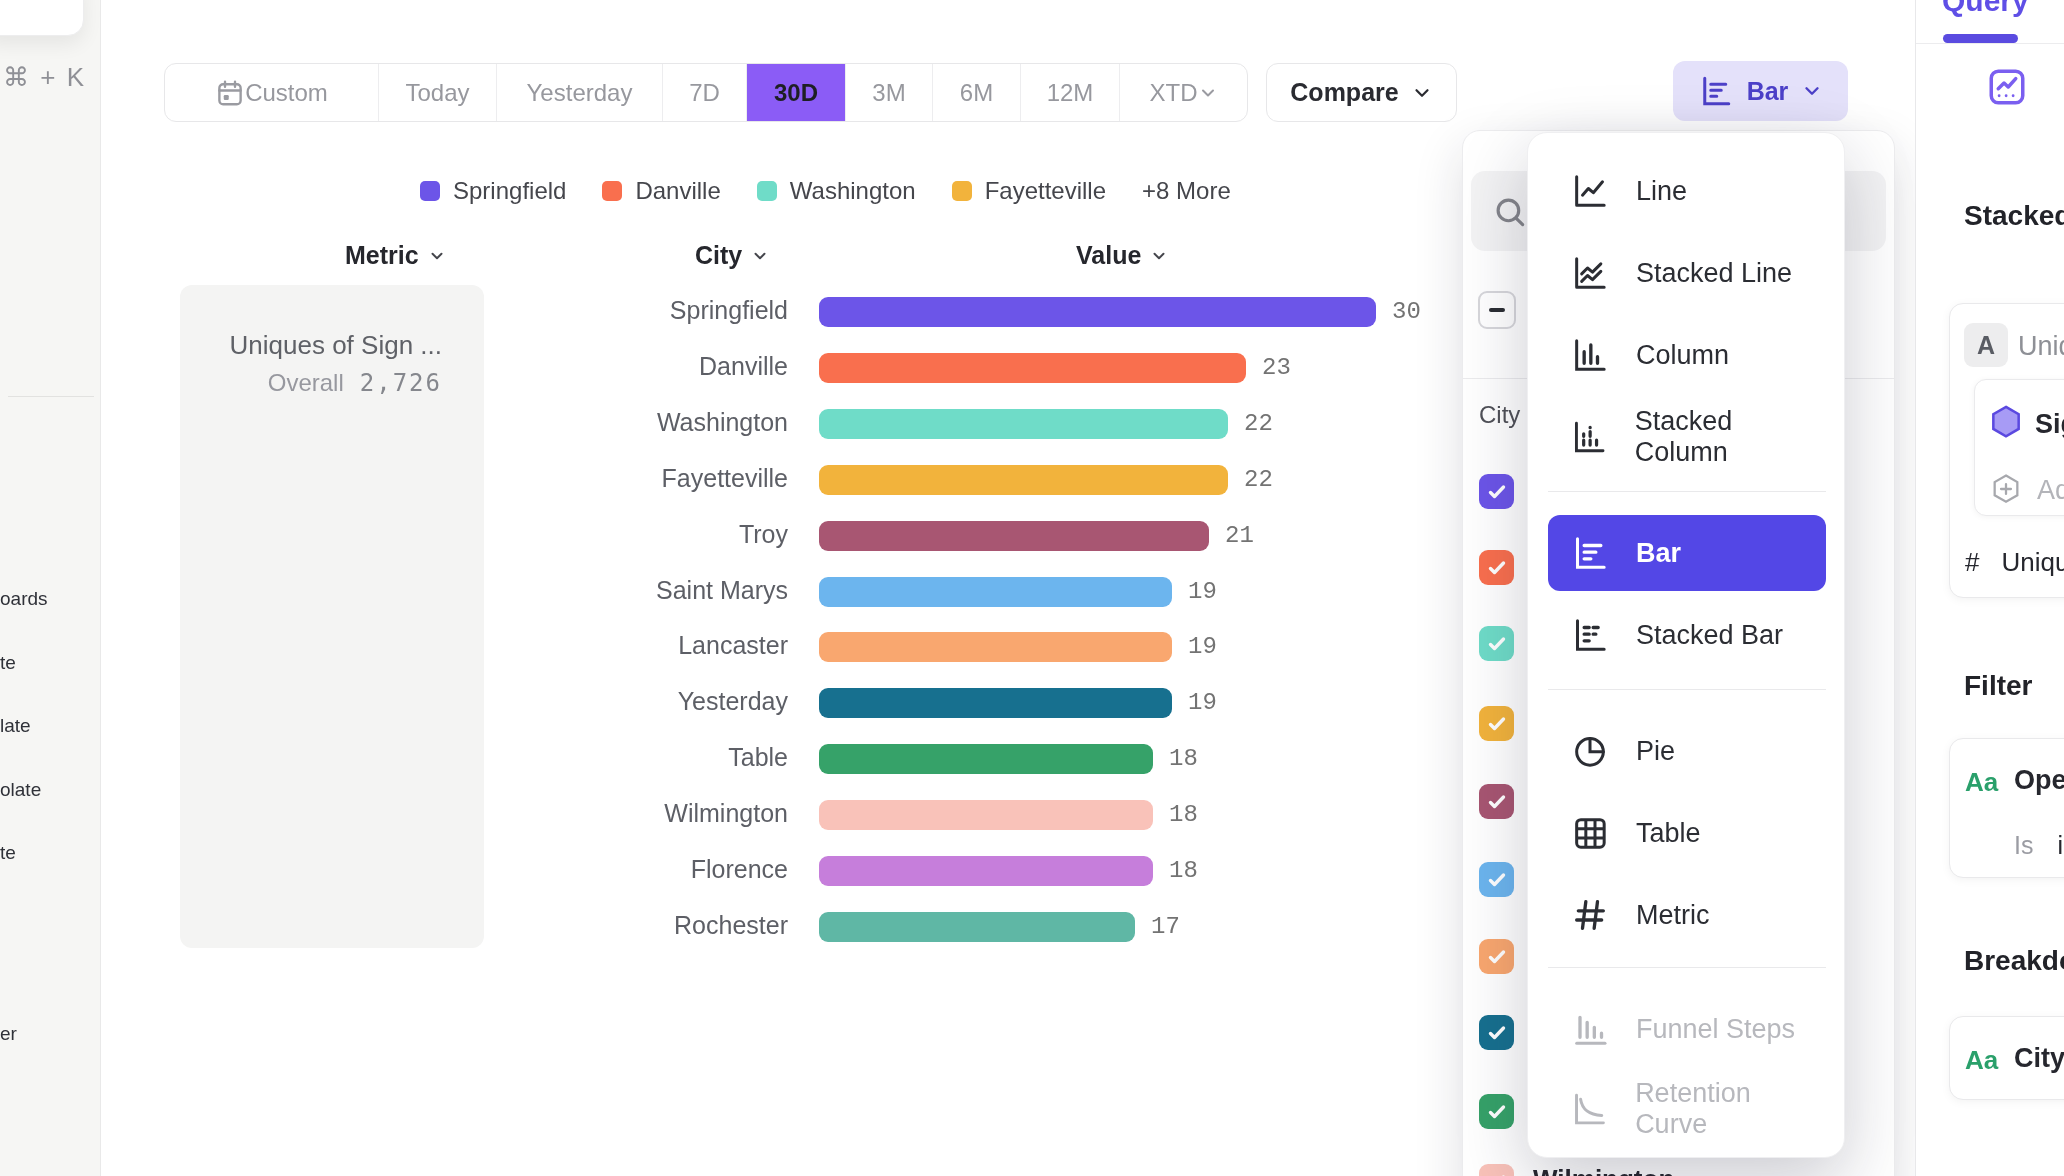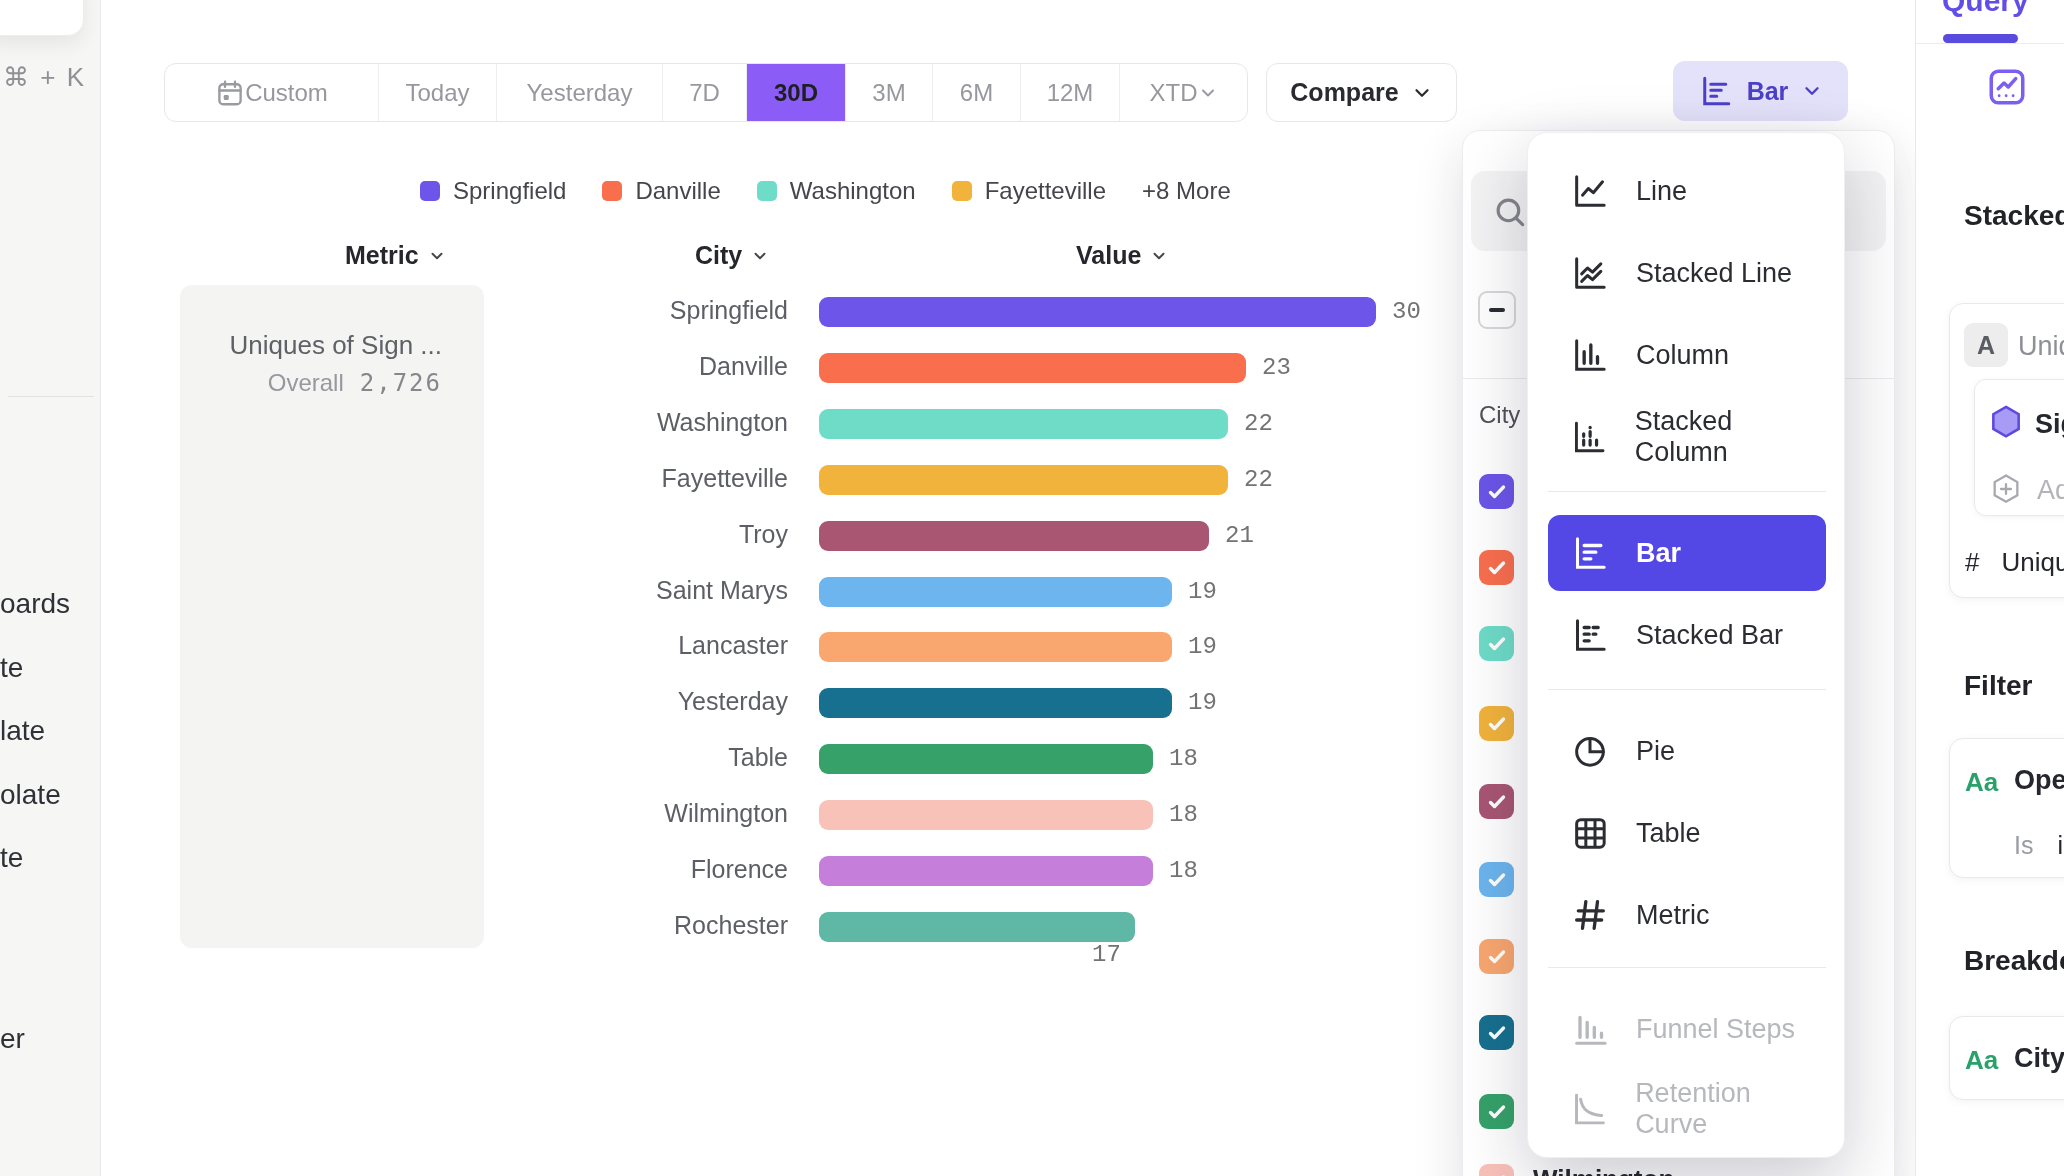--- a/index.html
+++ b/index.html
@@ -5,21 +5,21 @@
   html,body{margin:0;padding:0;background:#fff;}
   .stage{position:relative;width:2064px;height:1176px;overflow:hidden;background:#fff;
          font-family:"Liberation Sans",sans-serif;color:#26272e;}
   svg{display:block;}
 
   
   .lsb{position:absolute;left:0;top:0;width:100px;height:100%;background:#f6f6f4;border-right:1px solid #e9e9e9;z-index:2;}
   .lsb-search{position:absolute;left:-18px;top:-24px;width:100px;height:58px;background:#fff;border:1px solid #ededee;border-radius:16px;box-shadow:0 8px 20px rgba(0,0,0,.07);}
   .lsb-kbd{position:absolute;left:3px;top:62px;font-size:26px;color:#8f9096;letter-spacing:2px;white-space:nowrap;}
   .lsb-div{position:absolute;left:8px;width:86px;top:396px;height:1px;background:#e2e2e0;}
-  .frag{position:absolute;left:0;font-size:28px;font-weight:500;color:#2f3138;white-space:nowrap;}
+  .frag{position:absolute;left:0;font-size:19px;font-weight:500;color:#2f3138;white-space:nowrap;}
   .f0{top:588px}.f1{top:652px}.f2{top:715px}.f3{top:779px}.f4{top:842px}.f5{top:1023px}
 
   
   .segctl{position:absolute;left:164px;top:63px;height:59px;display:flex;background:#fff;
           border:1.5px solid #e7e7e9;border-radius:12px;overflow:hidden;box-sizing:border-box;}
   .seg{display:flex;align-items:center;justify-content:center;font-size:24px;color:#97989e;
        border-right:1px solid #ededef;box-sizing:border-box;cursor:pointer;white-space:nowrap;}
   .seg:last-child{border-right:none;}
   .seg.active{background:#8b5cf6;color:#1e1f24;font-weight:700;}
   .compare{position:absolute;left:1266px;top:63px;width:191px;height:59px;background:#fff;border:1.5px solid #e7e7e9;
@@ -249,21 +249,21 @@
       <div class="bbar" style="top: 744px; width: 334px; background: rgb(54, 162, 105);"></div>
       <div class="bval" style="top: 745px; left: 1169px;">18</div>
       <div class="blabel" style="top: 799px;">Wilmington</div>
       <div class="bbar" style="top: 800px; width: 334px; background: rgb(249, 194, 185);"></div>
       <div class="bval" style="top: 801px; left: 1169px;">18</div>
       <div class="blabel" style="top: 855px;">Florence</div>
       <div class="bbar" style="top: 856px; width: 334px; background: rgb(198, 126, 219);"></div>
       <div class="bval" style="top: 857px; left: 1169px;">18</div>
       <div class="blabel" style="top: 911px;">Rochester</div>
       <div class="bbar" style="top: 912px; width: 316px; background: rgb(95, 183, 165);"></div>
-      <div class="bval" style="top: 913px; left: 1092px; margin-top: 28px;">17</div>
+      <div class="bval" style="top: 913px; left: 1151px;">17</div>
     </div>
 
   <div class="citypanel">
     <div class="cp-search">
       <svg class="cp-mag" width="38" height="38" viewBox="0 0 24 24" fill="none" stroke="#84858b" stroke-width="2" stroke-linecap="round">
         <circle cx="11" cy="11" r="6.5"></circle>
           <path d="M15.8 15.8L20 20"></path>
       </svg>
     </div>
     <div class="cp-indet"></div>

